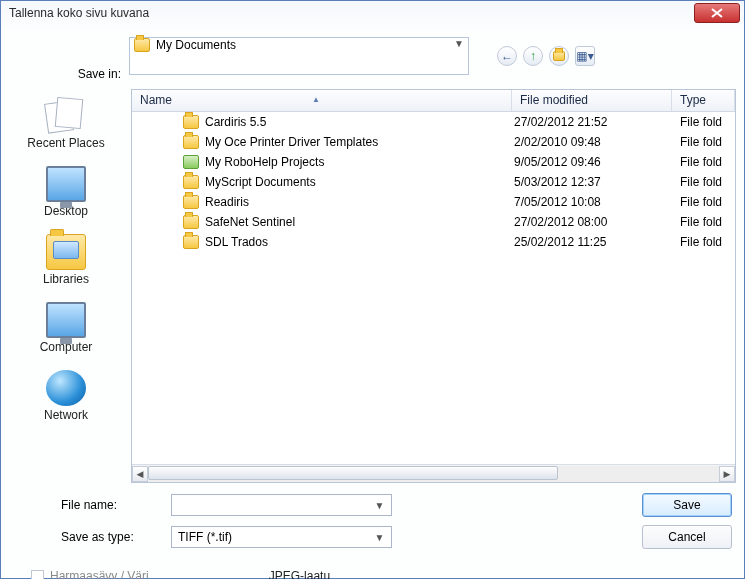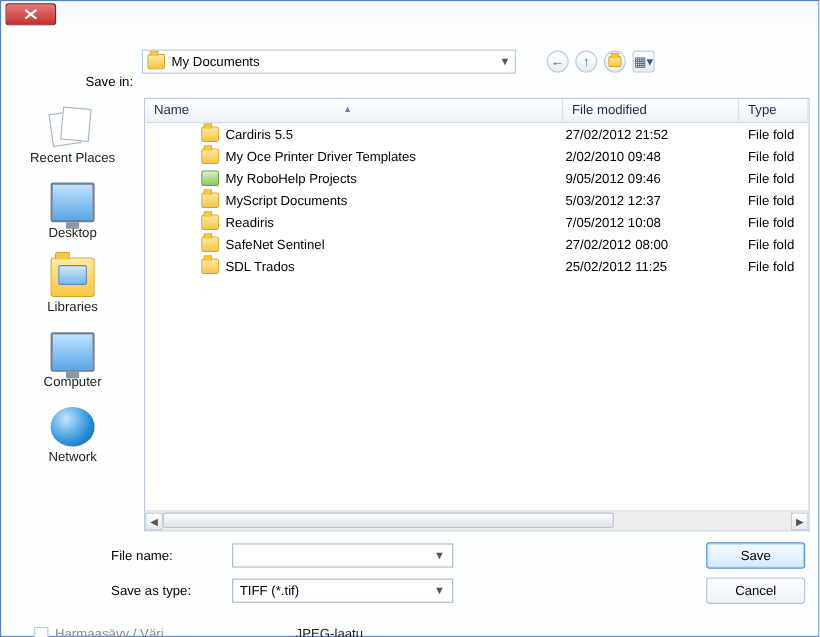--- a/index.html
+++ b/index.html
@@ -4,21 +4,21 @@
 <style>
   * { box-sizing: border-box; font-family: "Segoe UI", Tahoma, sans-serif; font-size: 12px; }
   body { margin: 0; background: #fff; }
   .window { width: 745px; height: 579px; border: 1px solid #5a7fb8; background: linear-gradient(#f4f7fc,#fdfefe 30px); position: relative; }
   .titlebar { height: 24px; display: flex; align-items: center; padding: 0 4px; color: #2a2a2a; }
   .titlebar .title { flex: 1; padding-left: 4px; }
   .close-btn { width: 46px; height: 20px; background: linear-gradient(#e67a7a,#c83030); border: 1px solid #8a2020; border-radius: 3px; display: flex; align-items: center; justify-content: center; color: #fff; font-weight: bold; }
 
   .toprow { display: flex; align-items: center; padding: 6px 10px 6px 60px; gap: 8px; }
   .toprow .lbl { width: 60px; text-align: right; margin-top: 36px; }
-  .combo { flex: 1; max-width: 340px; height: 22px; border: 1px solid #b7c5d8; background: #fff; display: flex; align-items: center; padding: 0 4px; gap: 6px; }
+  .combo { flex: 1; max-width: 340px; height: 38px; border: 1px solid #b7c5d8; background: #fff; display: flex; align-items: flex-start; padding: 0 4px; gap: 6px; }
   .combo .arrow { margin-left: auto; font-size: 10px; color: #555; }
   .folder-icon { width: 16px; height: 14px; display:inline-block; background: linear-gradient(#ffe9a8,#f6c742); border:1px solid #d9a520; border-radius:2px; position:relative; }
   .folder-icon::before { content:""; position:absolute; top:-4px; left:1px; width:6px; height:4px; background:#f6c742; border:1px solid #d9a520; border-bottom:none; border-radius:1px 1px 0 0;}
   .tb-icons { display:flex; gap:6px; margin-left:20px; align-items:center; }
   .round-btn { width:20px; height:20px; border:1px solid #bfcad9; border-radius:50%; display:flex; align-items:center; justify-content:center; background:linear-gradient(#fff,#e6ecf4); font-size:11px; color:#3a5a90;}
 
   .body { display:flex; height: 398px; }
   .places { width: 130px; padding: 6px 0; display:flex; flex-direction:column; align-items:center; gap: 2px; }
   .place { width: 110px; display:flex; flex-direction:column; align-items:center; padding:4px 0 8px 0; border:1px solid transparent; border-radius:3px; }
   .place .plabel { margin-top:2px; color:#222; }
@@ -34,21 +34,21 @@
   .rows { flex:1; overflow:hidden; }
   .row { display:flex; align-items:center; height:20px; padding:0 6px; gap:6px; }
   .row .c-name { width: 370px; display:flex; align-items:flex-start; gap:6px;padding-left:45px;}
   .row .c-date { width: 160px; }
   .row .c-type { flex:1; }
   .hscroll { height:18px; border-top:1px solid #d8dee8; display:flex; align-items:center; background:#f3f3f3;}
   .hscroll .arrow { width:16px; height:16px; border:1px solid #c6cdd8; background:linear-gradient(#fff,#e6e9ef); display:flex; align-items:center; justify-content:center; font-size:9px; color:#555;}
   .hscroll .track { flex:1; height:16px; background:#eee; position:relative;}
   .hscroll .thumb { position:absolute; left:0; top:0; height:14px; width:410px; border:1px solid #bac3d0; background:linear-gradient(#fdfdfe,#dde3ec); border-radius:2px;}
 
-  .bottom { padding: 8px 12px 8px 100px; }
+  .bottom { padding: 8px 12px 8px 60px; }
   .brow { display:flex; align-items:center; gap:10px; margin-bottom:8px;}
   .brow .blbl { width:100px; }
   .txtcombo { flex:1; max-width:348px; height:22px; border:1px solid #abb7c9; background:#fff; display:flex; align-items:center; padding:0 6px;}
   .txtcombo .arrow{ margin-left:auto; font-size:10px; color:#555;}
   .btn { width:90px; height:24px; border:1px solid #5b8fd0; background:linear-gradient(#fdfefe,#e6f0fb); border-radius:3px; display:flex; align-items:center; justify-content:center;margin-left:24px;}
   .btn.save { box-shadow:0 0 0 1px #9fd3ff inset; background:linear-gradient(#f4faff,#d7ecff);}
   .btn.cancel { border-color:#b6c0ce; background:linear-gradient(#fdfdfe,#eef1f6);}
 
   .foot { display:flex; padding:4px 12px 0 30px; gap:30px; align-items:flex-start;}
   .chk { display:flex; align-items:center; gap:6px; color:#8a8a8a;}
@@ -69,20 +69,21 @@
   .recent-icon .s1{left:0;top:4px;transform:rotate(-8deg);}
   .recent-icon .s2{left:10px;top:0;transform:rotate(5deg);}
   .rh-icon{width:16px;height:14px;background:linear-gradient(#d7f0c5,#8acb5f);border:1px solid #5da038;border-radius:2px;display:inline-block;}
 </style>
 </head>
 <body>
 
 <div class="window">
 
   <div class="titlebar">
+    <span class="title">Tallenna koko sivu kuvana</span>
     <div class="close-btn">
       <svg width="12" height="10" viewBox="0 0 12 10">
           <path d="M1 1 L11 9 M11 1 L1 9" stroke="#fff" stroke-width="2"></path>
         </svg>
     </div>
   </div>
 
   <div class="toprow">
     <span class="lbl">Save in:</span>
     <div class="combo">

